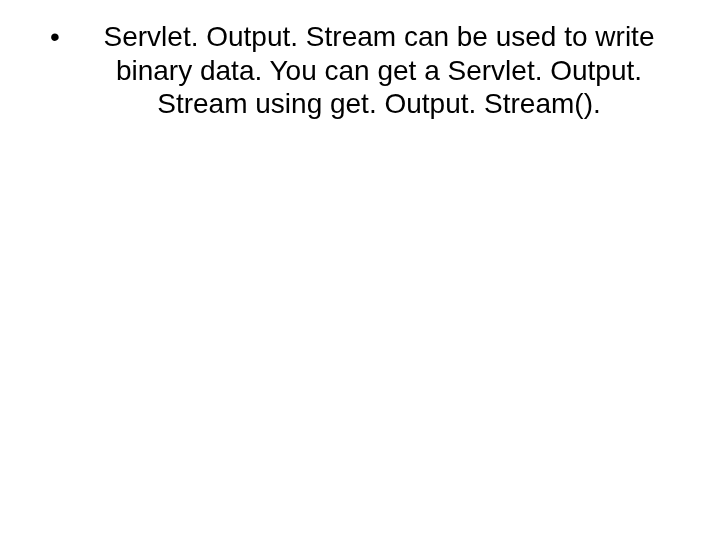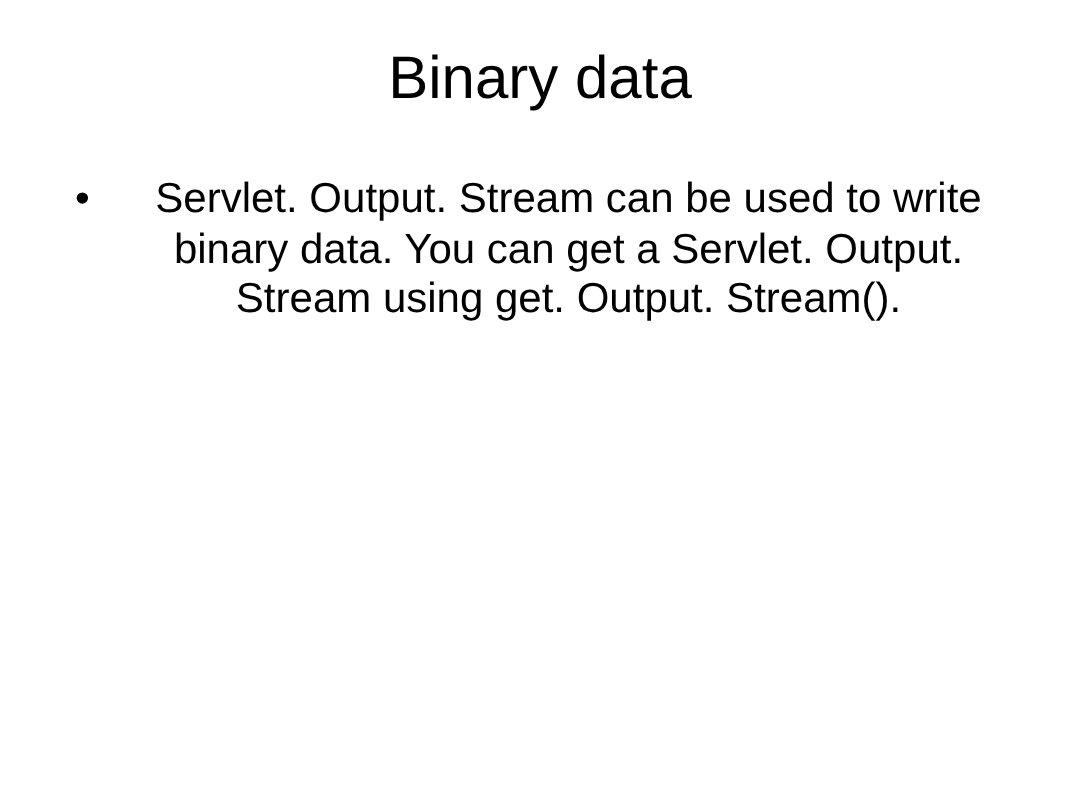--- a/index.html
+++ b/index.html
@@ -44,17 +44,16 @@
     left: 0;
     top: 0;
     font-size: 28px;
     line-height: 1.2;
   }
 </style>
 </head>
 <body>
 
 <div class="slide">
-  <h1 class="title">Binary data</h1>
   <ul class="bullets">
     <li>Servlet. Output. Stream can be used to write binary data.  You can get a Servlet. Output. Stream using get. Output. Stream().</li>
   </ul>
 </div>
 
 </body></html>

